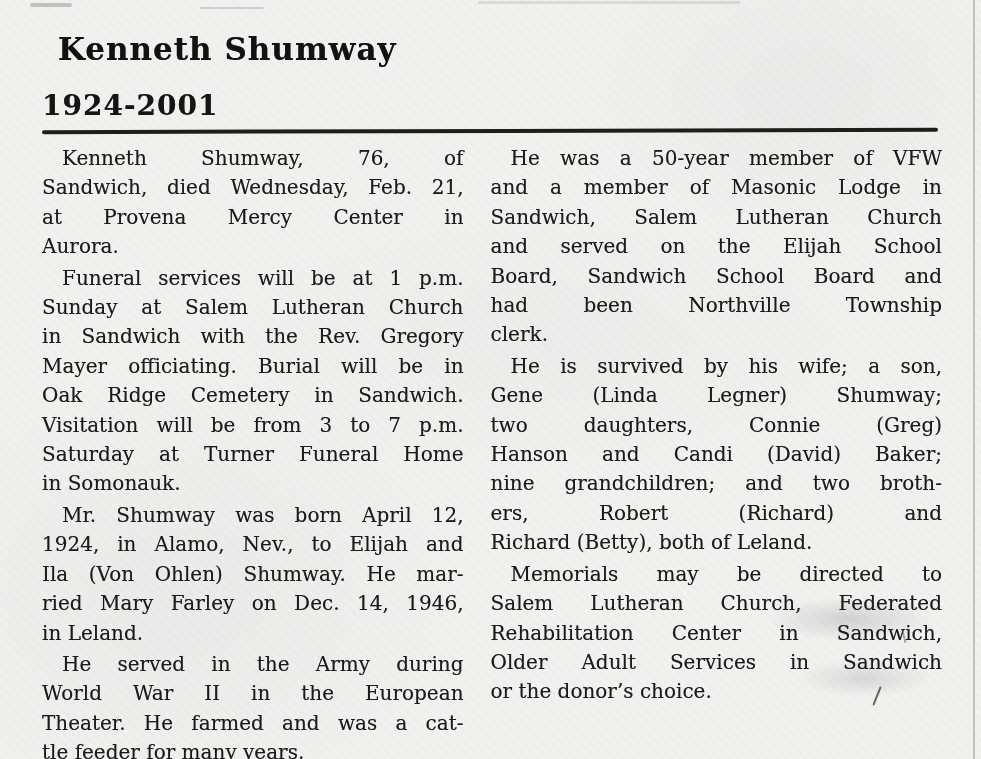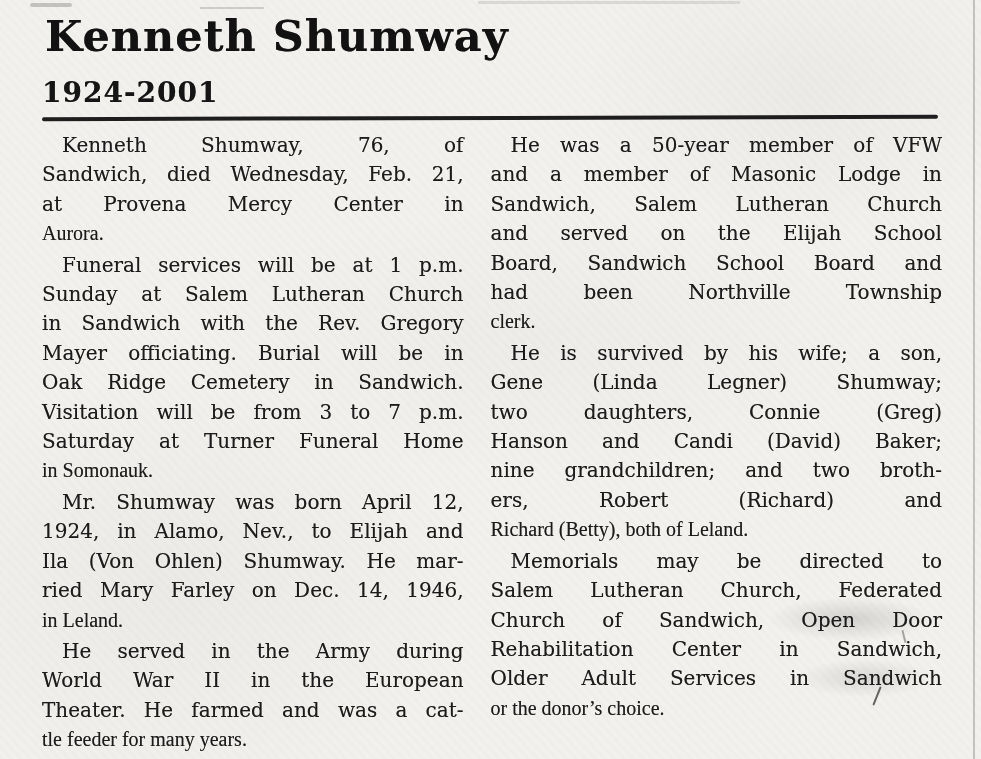--- a/index.html
+++ b/index.html
@@ -13,21 +13,21 @@
     background-color:#f2f1ee;
     background-image:
       radial-gradient(ellipse 320px 220px at 82% 12%, rgba(110,110,110,0.05), transparent 70%),
       radial-gradient(ellipse 420px 320px at 18% 78%, rgba(110,110,110,0.05), transparent 70%),
       radial-gradient(ellipse 500px 200px at 55% 45%, rgba(120,120,120,0.04), transparent 70%),
       repeating-linear-gradient(47deg, rgba(0,0,0,0.012) 0 3px, transparent 3px 7px);
     color:#1b1b1b;
   }
   .inner{position:absolute;left:42px;top:8px;width:900px;}
   h1.obit-title{
-    margin:3px;font-size:43px;line-height:50px;font-weight:bold;
+    margin:16px;font-size:31px;line-height:50px;font-weight:bold;
     letter-spacing:1px;color:#121212;
     text-shadow:0 0 0.5px rgba(0,0,0,0.55);
   }
   .years{
     font-size:28px;line-height:32px;font-weight:bold;letter-spacing:1px;
     color:#151515;margin-top:16px;
     text-shadow:0 0 0.5px rgba(0,0,0,0.5);
   }
   .rule{
     margin-top:7px;width:896px;height:4px;background:#1e1e1e;
@@ -38,21 +38,21 @@
   .col.left{width:422px;}
   .col.right{width:452px;}
   .para{margin:0 0 2px 0;}
   .ln{
     display:block;line-height:29.4px;
     text-align:justify;text-align-last:justify;
     text-shadow:0 0 0.5px rgba(20,20,20,0.45);
     white-space:normal;
   }
   .ln.first{text-indent:20px;}
-  .ln.last{text-align-last:left;font-family:Liberation Serif, serif;}
+  .ln.last{text-align-last:left;}
   
   .artifact{position:absolute;pointer-events:none;}
   .edge-line{left:973px;top:0;width:2px;height:759px;background:rgba(150,148,143,0.5);}
   .top-dash-1{left:30px;top:3px;width:42px;height:4px;background:rgba(85,85,85,0.30);border-radius:2px;}
   .top-dash-2{left:200px;top:7px;width:64px;height:2px;background:rgba(100,100,100,0.25);}
   .top-dash-3{left:478px;top:1px;width:262px;height:3px;background:rgba(110,110,110,0.18);}
   .stray-1{left:876px;top:686px;width:2px;height:20px;background:rgba(40,40,40,0.7);transform:rotate(22deg);border-radius:1px;}
   .stray-2{left:903px;top:630px;width:2px;height:13px;background:rgba(70,70,70,0.45);transform:rotate(-14deg);}
   .smudge-1{left:765px;top:596px;width:170px;height:46px;
     background:radial-gradient(ellipse at center, rgba(45,45,45,0.16), transparent 68%);}
@@ -130,21 +130,20 @@
           <span class="ln">Gene (Linda Legner) Shumway;</span>
           <span class="ln">two daughters, Connie (Greg)</span>
           <span class="ln">Hanson and Candi (David) Baker;</span>
           <span class="ln">nine grandchildren; and two broth-</span>
           <span class="ln">ers, Robert (Richard) and</span>
           <span class="ln last">Richard (Betty), both of Leland.</span>
         </p>
         <p class="para">
           <span class="ln first">Memorials may be directed to</span>
           <span class="ln">Salem Lutheran Church, Federated</span>
-          <span class="ln">Church of Sandwich, Open Door</span>
           <span class="ln">Rehabilitation Center in Sandwich,</span>
           <span class="ln">Older Adult Services in Sandwich</span>
           <span class="ln last">or the donor’s choice.</span>
         </p>
       </div>
 
     </div>
   </div>
 </div>
 

